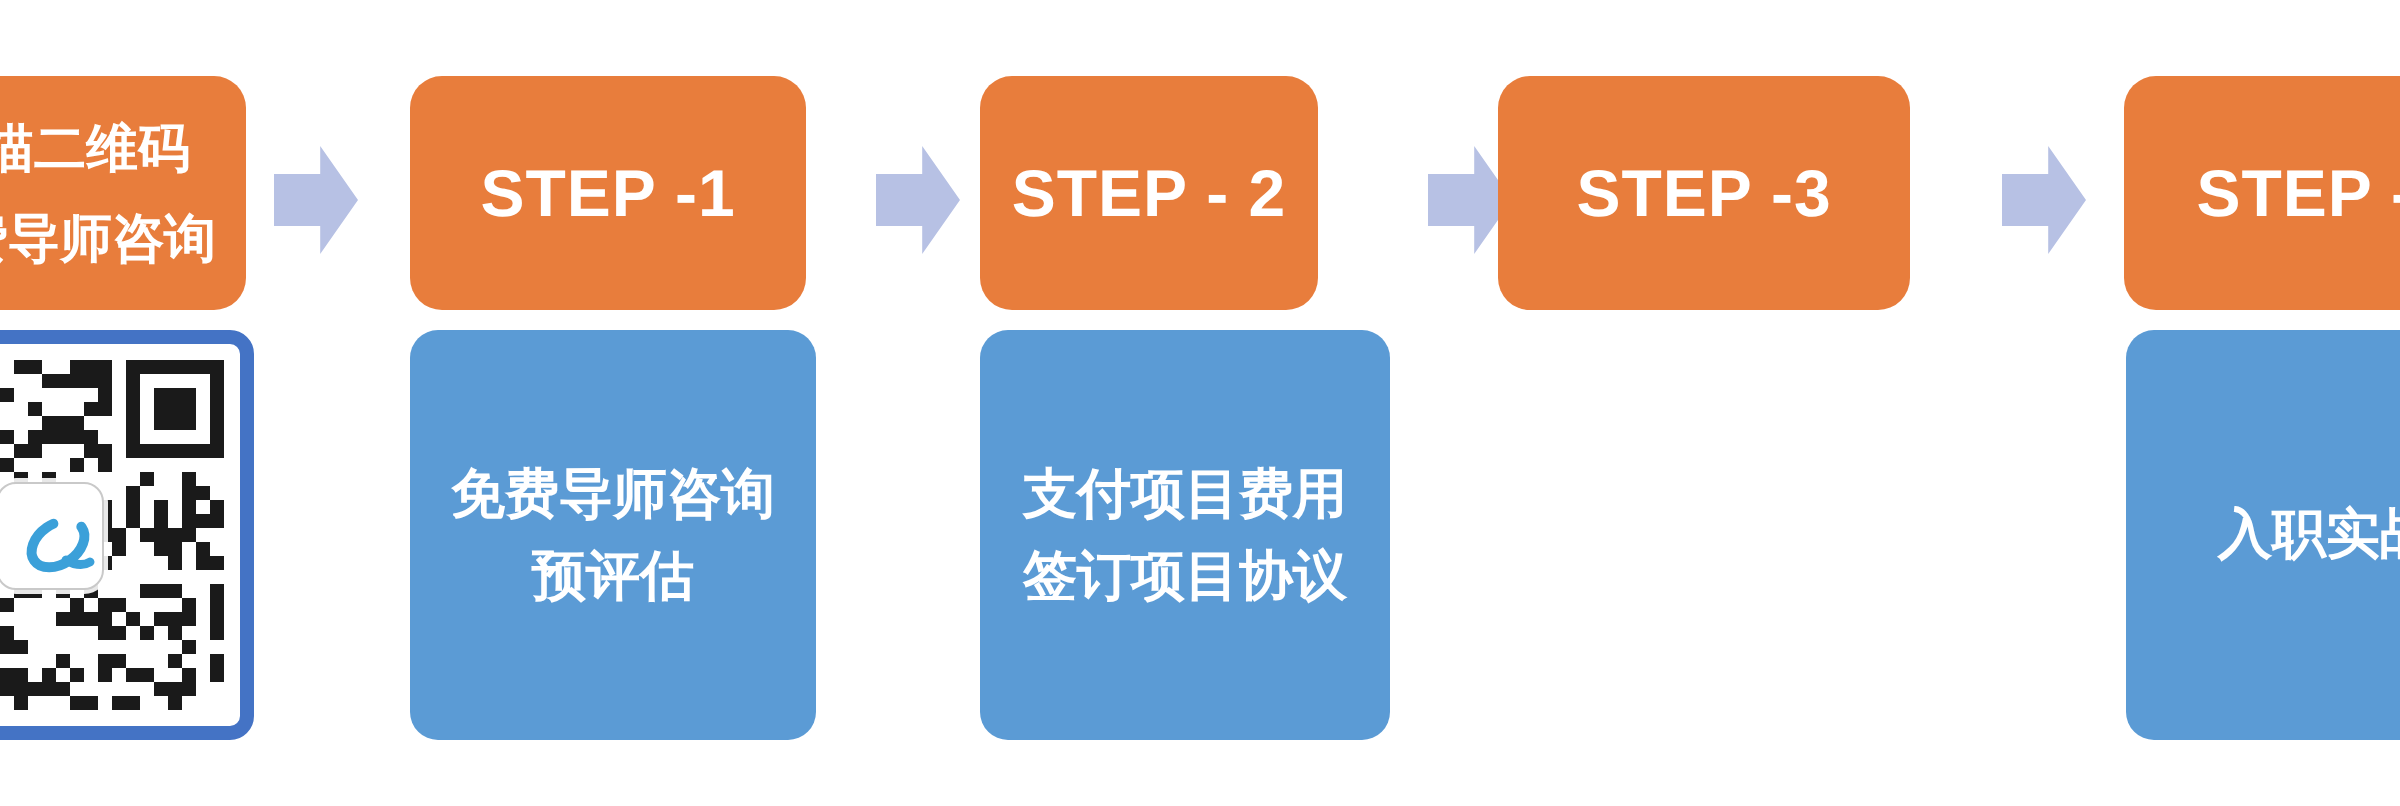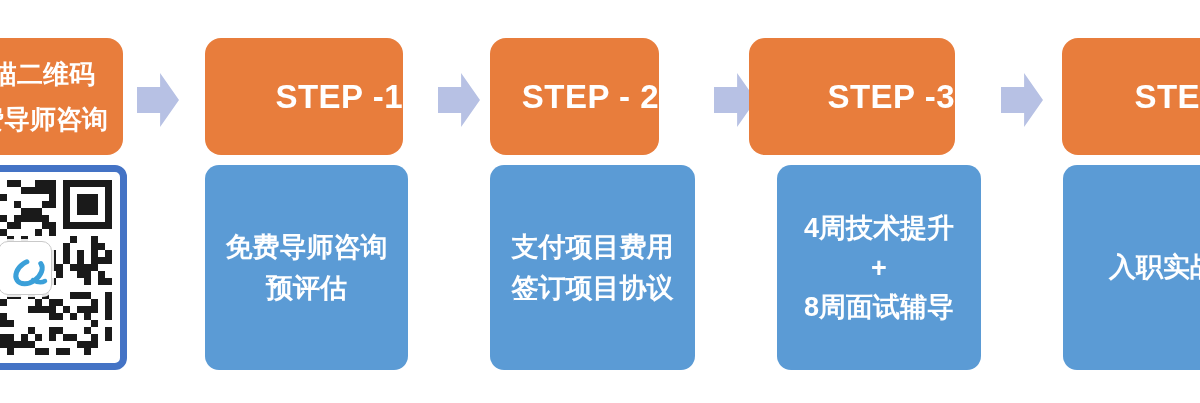--- a/index.html
+++ b/index.html
@@ -3,21 +3,21 @@
 <meta charset="utf-8">
 <style>
   html,body{margin:0;padding:0;}
   .canvas{
     position:relative;width:1200px;height:403px;overflow:hidden;
     background:#ffffff;font-family:"Liberation Sans",sans-serif;
   }
   
   .step-header{
     position:absolute;top:38px;height:117px;border-radius:16px;
-    background:#E87D3C;color:#fff;display:flex;align-items:center;justify-content:flex-end;
+    background:#E87D3C;color:#fff;display:flex;align-items:center;justify-content:center;
     font-size:33px;font-weight:bold;letter-spacing:0.5px;
   }
   
   .step-body{
     position:absolute;top:165px;height:205px;border-radius:14px;
     background:#5B9BD5;color:#fff;display:flex;flex-direction:column;
     align-items:center;justify-content:center;text-align:center;
     font-size:27px;font-weight:bold;line-height:41px;
   }
   
@@ -338,25 +338,20 @@
     <span>STEP - 2</span>
   </div>
   <div class="step-body" style="left:490px;width:205px">
     <div>支付项目费用</div>
     <div>签订项目协议</div>
   </div>
 
   <div class="step-header" style="left:749px;width:206px">
     <span>STEP -3</span>
   </div>
-  <div class="step-body" style="left:777px;width:204px">
-    <div>4周技术提升</div>
-    <div class="plus-line">+</div>
-    <div>8周面试辅导</div>
-  </div>
 
   <div class="step-header" style="left:1062px;width:200px">
     <span>STEP -4</span>
   </div>
   <div class="step-body" style="left:1063px;width:200px">
     <div>入职实战</div>
   </div>
 
 </div>
 

